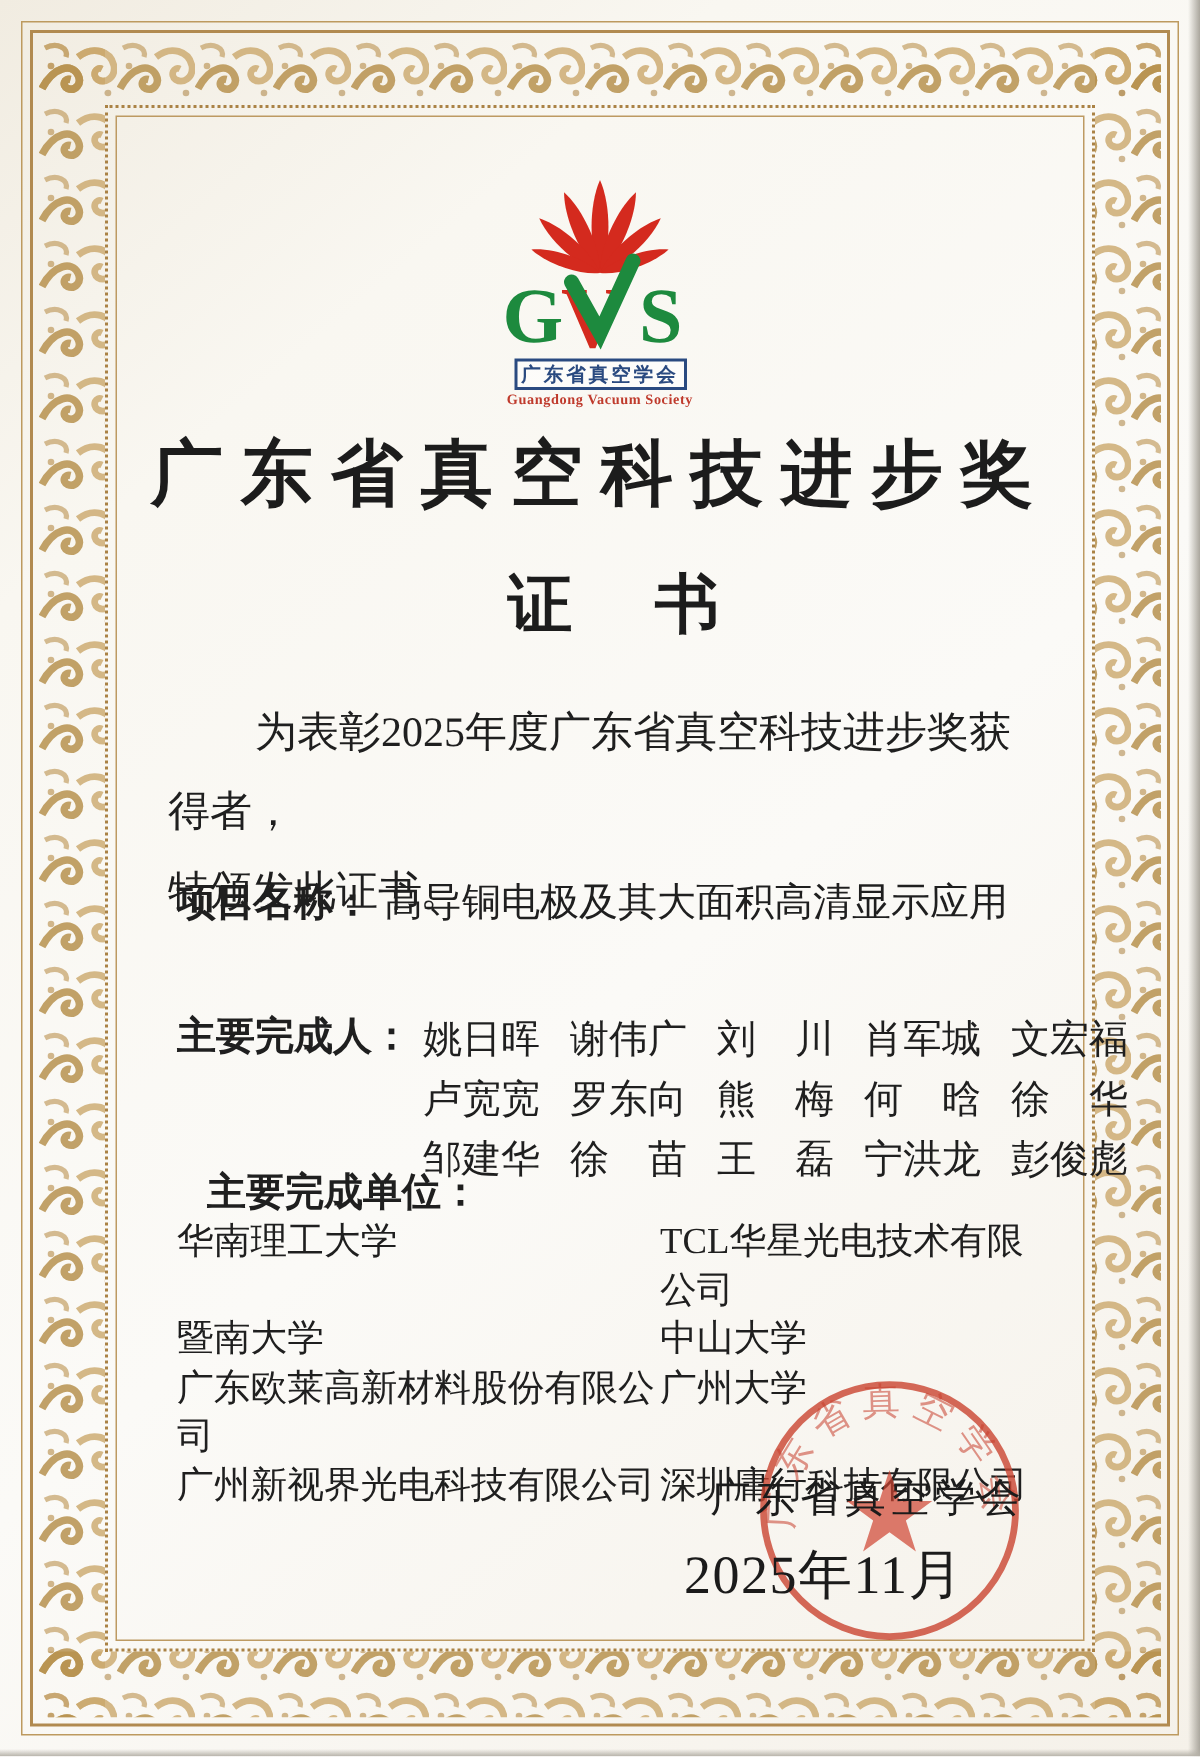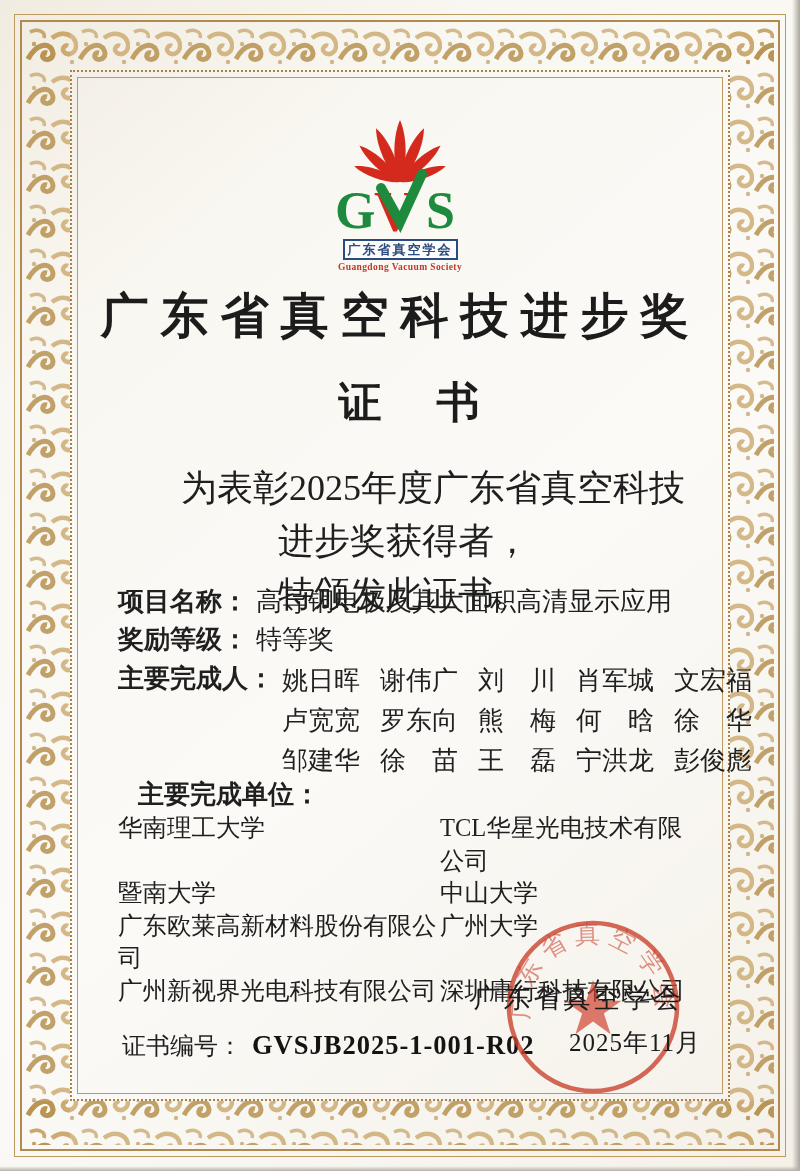--- a/index.html
+++ b/index.html
@@ -30,39 +30,39 @@
   .logo-en { font-size:9.5px; font-weight:bold; color:#bf3a2c; letter-spacing:.4px; margin-top:2px; }
 
   
   .title { position:absolute; left:0; top:284px; width:100%; text-align:center;
     font-size:48px; font-weight:bold; color:#1c1c1c; letter-spacing:12px; padding-left:1px; }
   .subtitle { position:absolute; left:0; top:374px; width:100%; text-align:center;
     font-size:43px; font-weight:bold; color:#1c1c1c; letter-spacing:6px; padding-left:24px; }
 
   
   .body-par { position:absolute; left:112px; top:462px; width:584px;
-    font-size:36px; line-height:53px; color:#1f1f1f;text-align:center; }
+    font-size:28px; line-height:53px; color:#1f1f1f; }
   .body-par .indent { text-indent:58px; }
 
   
   .frow { position:absolute; left:118px; font-size:26px; color:#1f1f1f; white-space:nowrap; }
   .flabel { font-weight:bold; margin-right:8px; }
-  .people { display:flex; align-items:flex-start; }
+  .people { display:flex; align-items:flex-start;margin-top:12px; }
   .names-col { display:flex; flex-direction:column; }
   .names-row { display:flex; gap:20px; line-height:40px; }
   .units-rows { position:absolute; left:118px; top:812px; width:572px; font-size:24.5px; color:#1f1f1f; }
   .u-row { display:flex; line-height:32.5px; }
   .u-left { width:322px; }
   .u-right { flex:1; }
 
   
   .issuer { position:absolute; left:456px; top:980px; width:245px; text-align:center;
     font-size:27px; letter-spacing:3px; color:#1b1b1b; z-index:3; }
-  .date { position:absolute; left:456px; top:1026px; width:245px; text-align:right;
-    font-size:25px; letter-spacing:1px; color:#1b1b1b; z-index:3; }
+  .date { position:absolute; left:456px; top:1026px; width:245px; text-align:left;
+    font-size:36px; letter-spacing:1px; color:#1b1b1b; z-index:3; }
   .serial { position:absolute; left:122px; top:1030px; font-size:24px; color:#1f1f1f;
     display:flex; align-items:baseline; }
   .serial-value { font-size:26.5px; font-weight:bold; letter-spacing:1px; margin-left:10px;
     font-family:"Liberation Serif",serif; color:#141414; }
 
   .seal { position:absolute; left:488px; top:918px; z-index:2; }
 </style>
 </head>
 <body>
 
@@ -111,23 +111,20 @@
   <div class="title">广东省真空科技进步奖</div>
   <div class="subtitle">证　书</div>
 
   <div class="body-par">
     <div class="indent">为表彰2025年度广东省真空科技进步奖获得者，</div>
     <div>特颁发此证书。</div>
   </div>
 
   <div class="frow" style="top:584px;">
     <span class="flabel">项目名称：</span><span>高导铜电极及其大面积高清显示应用</span>
-  </div>
-  <div class="frow" style="top:622px;">
-    <span class="flabel">奖励等级：</span><span>特等奖</span>
   </div>
 
   <div class="frow people" style="top:661px;">
     <span class="flabel">主要完成人：</span>
     <span class="names-col">
       <span class="names-row">
         <span>姚日晖</span>
         <span>谢伟广</span>
         <span>刘　川</span>
         <span>肖军城</span>
@@ -178,20 +175,16 @@
     </defs>
     <circle cx="105" cy="89" r="84" fill="none" stroke="#c94330" stroke-width="4.5" opacity="0.8"></circle>
     <polygon points="105,62 111.8,82.7 133.5,82.7 115.9,95.6 122.6,116.3 105,103.5 87.4,116.3 94.1,95.6 76.5,82.7 98.2,82.7" fill="#cf4330" opacity="0.7"></polygon>
     <text font-size="25" fill="#c8402e" opacity="0.55" letter-spacing="7" font-family="Liberation Serif, serif">
       <textPath href="#arcp" startOffset="16">广东省真空学会</textPath>
     </text>
   </svg>
 
   <div class="issuer">广东省真空学会</div>
   <div class="date">2025年11月</div>
-  <div class="serial">
-    <span>证书编号：</span>
-    <span class="serial-value">GVSJB2025-1-001-R02</span>
-  </div>
 
   <div class="photo-edge-right"></div>
   <div class="photo-edge-bottom"></div>
 </div>
 
 </body></html>

